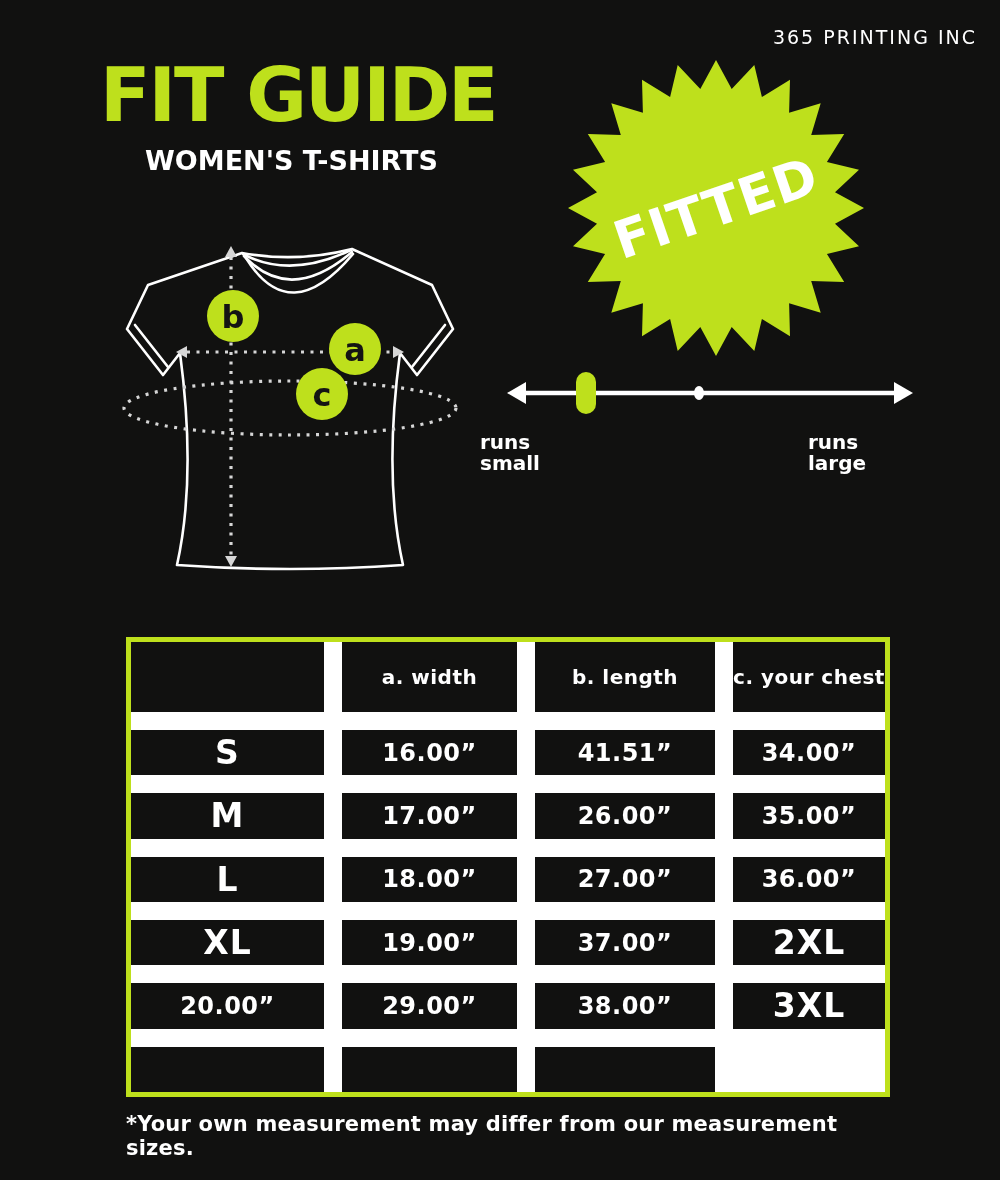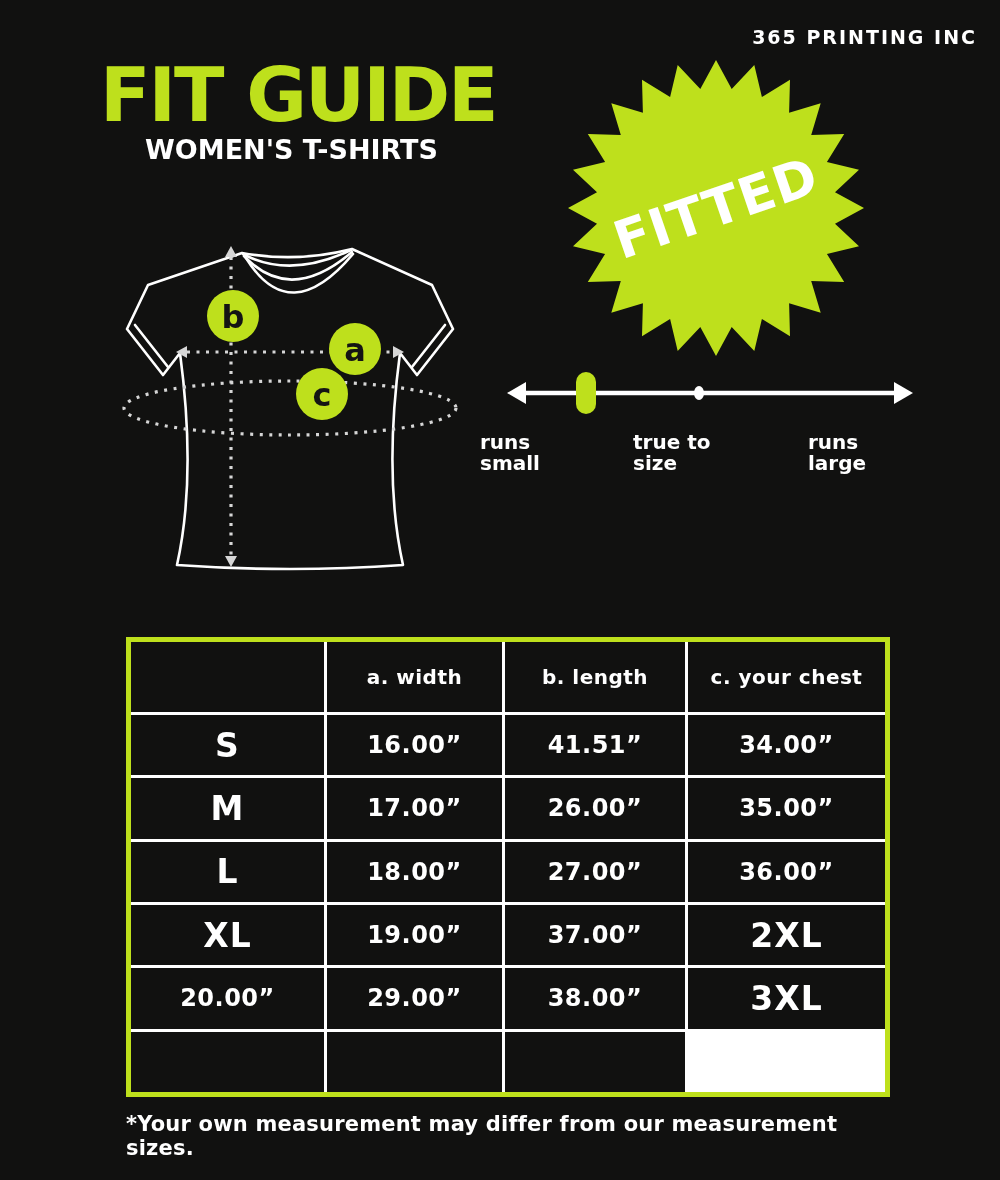--- a/index.html
+++ b/index.html
@@ -4,29 +4,29 @@
 <style>
   html,body{margin:0;padding:0;background:#121212;}
   .canvas{
     position:relative;width:1000px;height:1180px;overflow:hidden;
     background:#111110;
     font-family:"DejaVu Sans","Liberation Sans",sans-serif;
     color:#fff;
   }
   .brand{
     position:absolute;top:26px;right:23px;
-    font-size:19px;font-weight:bold;letter-spacing:2px;color:#fff;white-space:nowrap;
+    font-size:19px;font-weight:normal;letter-spacing:2px;color:#fff;white-space:nowrap;
   }
   .title-block{position:absolute;left:64px;top:58px;width:374px;}
   .title{
     font-size:74px;font-weight:bold;letter-spacing:-2px;line-height:1.0;
     color:#bee01c;white-space:nowrap;margin-left:36px;
   }
   .subtitle{
-    margin-top:2px;text-align:right;font-size:27px;font-weight:bold;
+    margin-top:13px;text-align:right;font-size:27px;font-weight:bold;
     letter-spacing:0px;color:#fff;white-space:nowrap;
   }
   svg{position:absolute;overflow:visible;}
   .badge-svg{left:566px;top:56px;}
   .badge-text{font-family:"DejaVu Sans","Liberation Sans",sans-serif;}
   .shirt-svg{left:115px;top:233px;}
   .scale-svg{left:505px;top:370px;}
   .scale-label{
     position:absolute;top:432px;width:140px;text-align:left;
     font-size:20px;font-weight:bold;line-height:21px;color:#fff;
@@ -34,21 +34,21 @@
   .scale-label span{display:block;}
   .lbl-small{left:480px;}
   .lbl-true{left:633px;}
   .lbl-large{left:808px;}
   .size-table{
     position:absolute;left:126px;top:637px;width:764px;height:460px;
     box-sizing:border-box;border:5px solid #bee01c;background:#fff;
     display:grid;
     grid-template-columns:193px 175px 180px 1fr;
     grid-template-rows:70px repeat(6,1fr);
-    gap:3px;
+    gap:18px;
   }
   .size-table>div{
     background:#111110;display:flex;align-items:center;justify-content:center;
     font-weight:bold;color:#fff;
   }
   .size-table .hd{font-size:20px;letter-spacing:0.5px;}
   .size-table .sz{font-size:33px;letter-spacing:1px;}
   .size-table .val{font-size:24px;letter-spacing:0.5px;text-align:right;}
   .footnote{
     position:absolute;left:126px;top:1112px;width:764px;text-align:left;
@@ -114,24 +114,20 @@
     <line x1="16" y1="23" x2="394" y2="23" stroke="#ffffff" stroke-width="4.5"></line>
     <polygon fill="#ffffff" points="2,23 21,12 21,34"></polygon>
     <polygon fill="#ffffff" points="408,23 389,12 389,34"></polygon>
     <ellipse cx="194" cy="23" rx="5" ry="7" fill="#ffffff"></ellipse>
     <rect x="71" y="2" width="20" height="42" rx="10" fill="#bee01c"></rect>
   </svg>
   <div class="scale-label lbl-small">
     <span>runs</span>
     <span>small</span>
   </div>
-  <div class="scale-label lbl-true">
-    <span>true to</span>
-    <span>size</span>
-  </div>
   <div class="scale-label lbl-large">
     <span>runs</span>
     <span>large</span>
   </div>
 
   <div class="size-table">
     <div class="hd"></div>
     <div class="hd">a. width</div>
     <div class="hd">b. length</div>
     <div class="hd">c. your chest</div>

